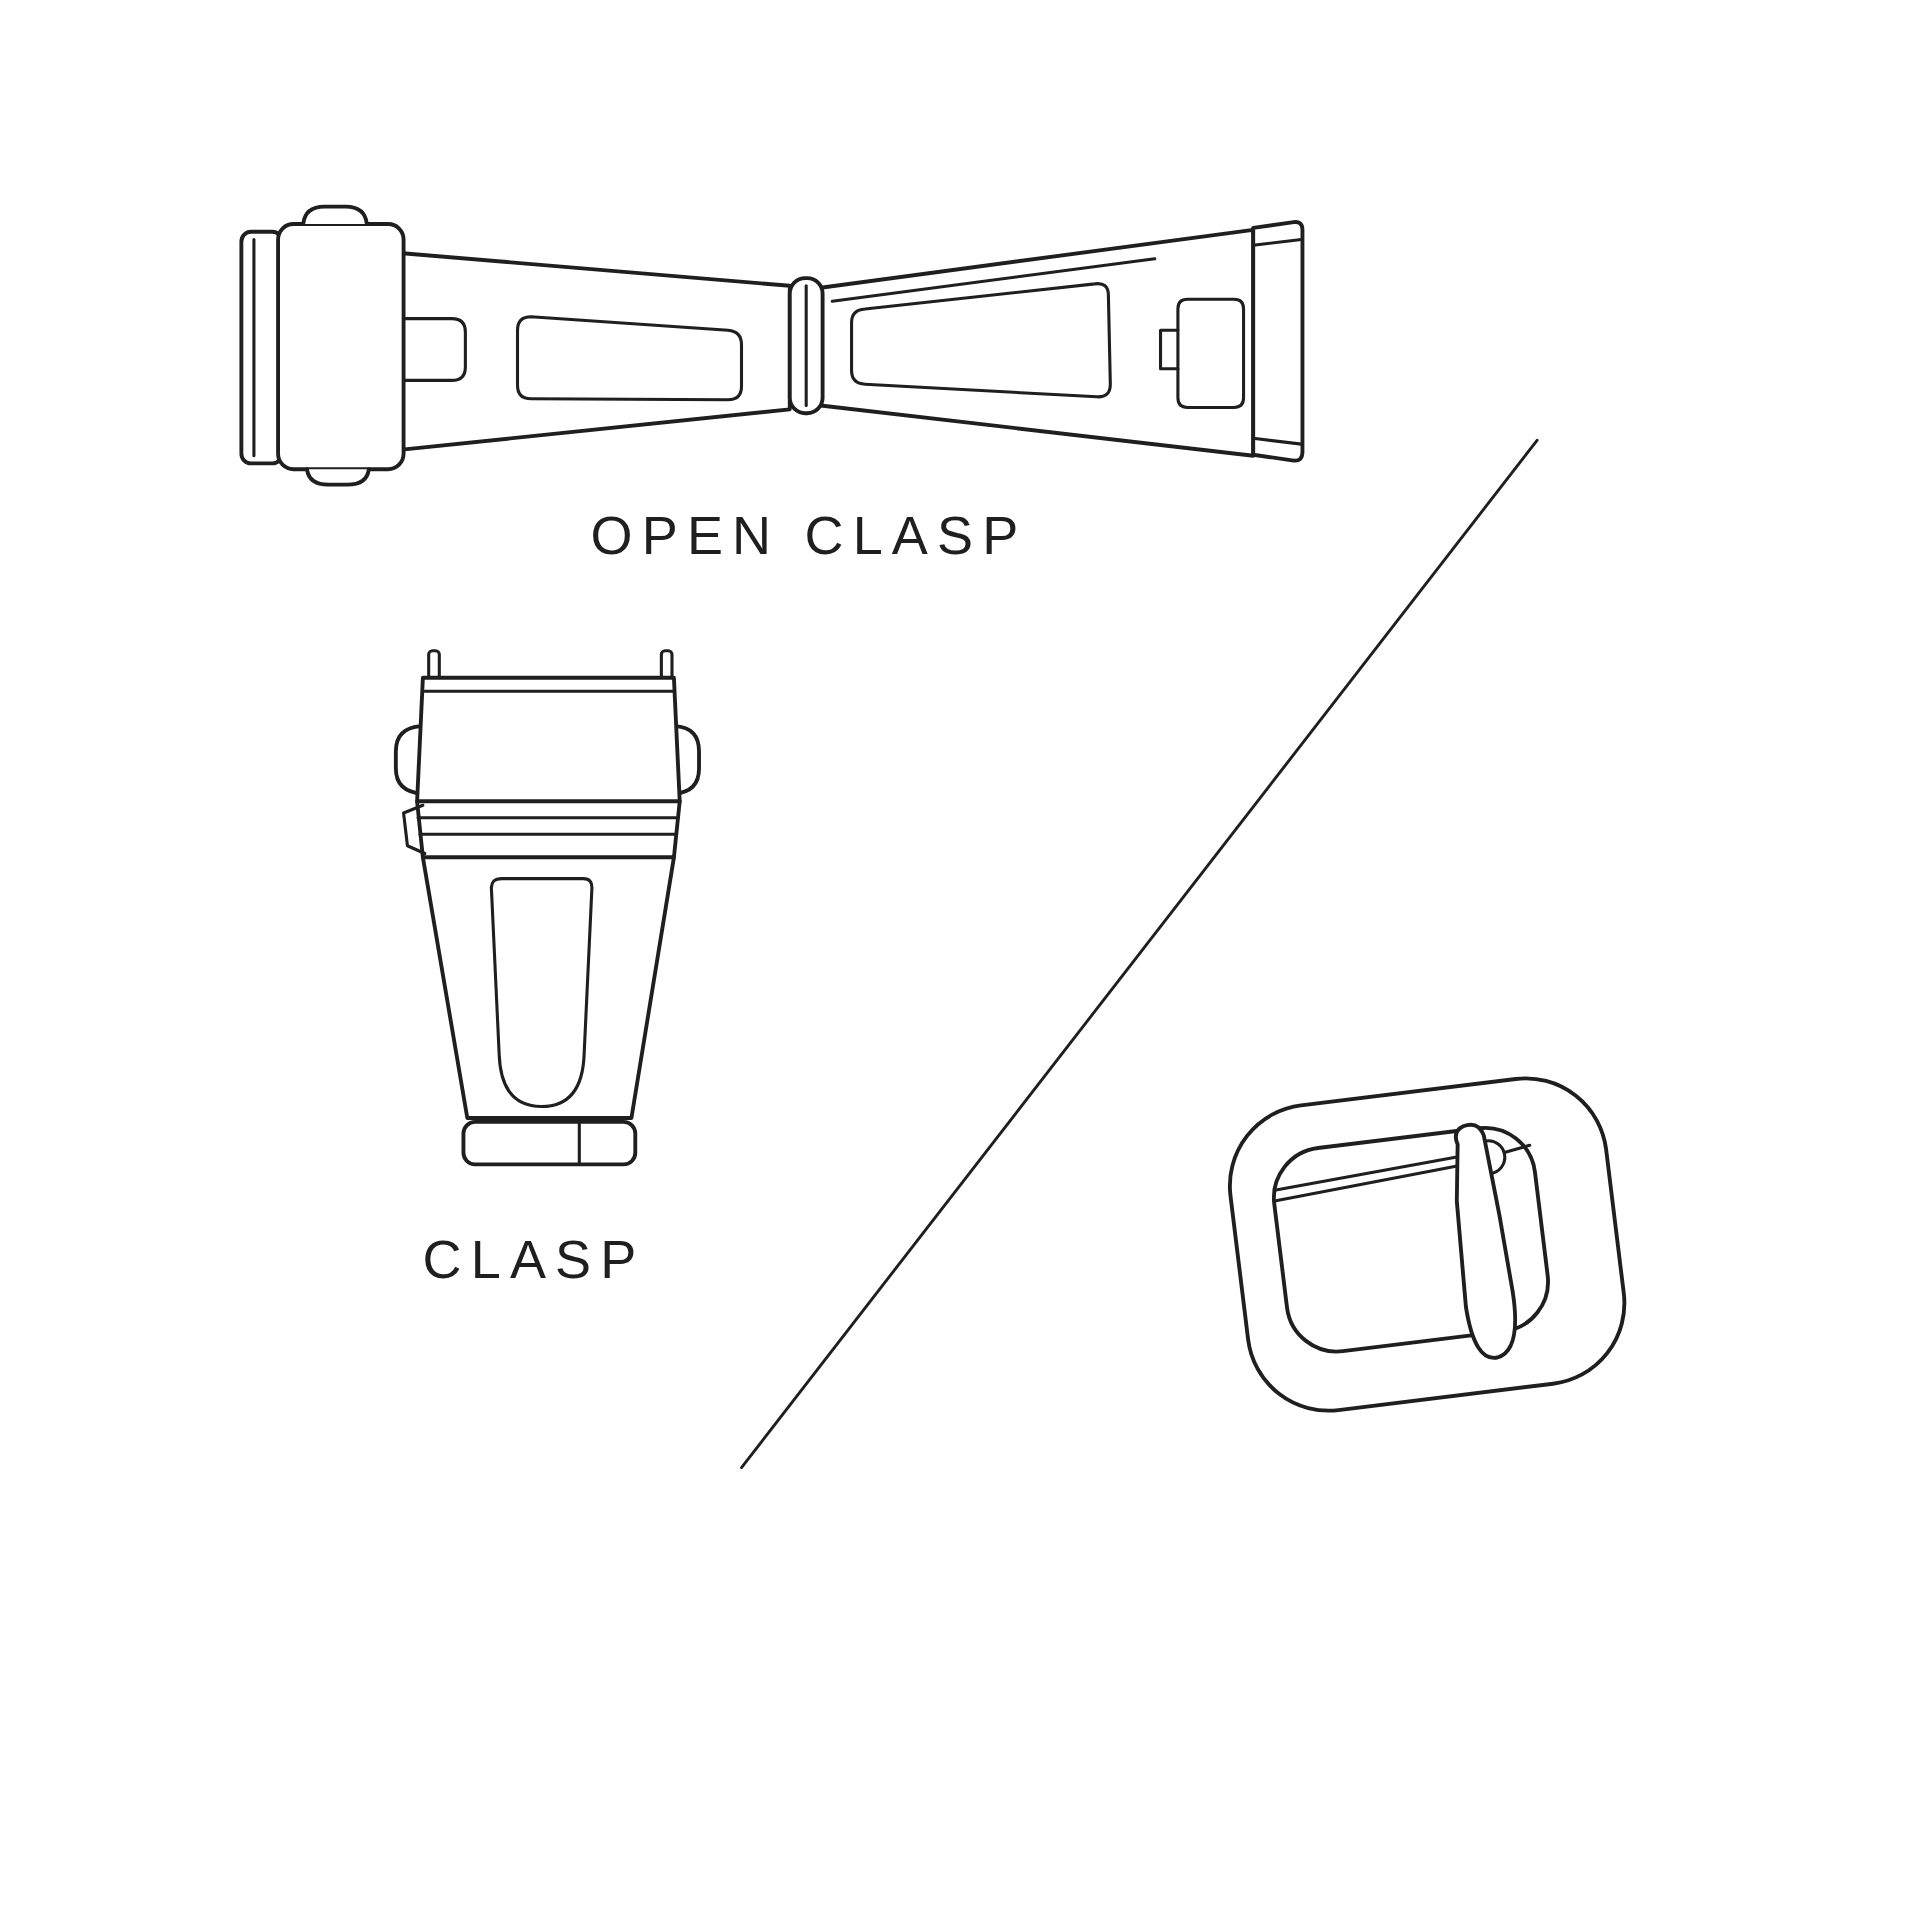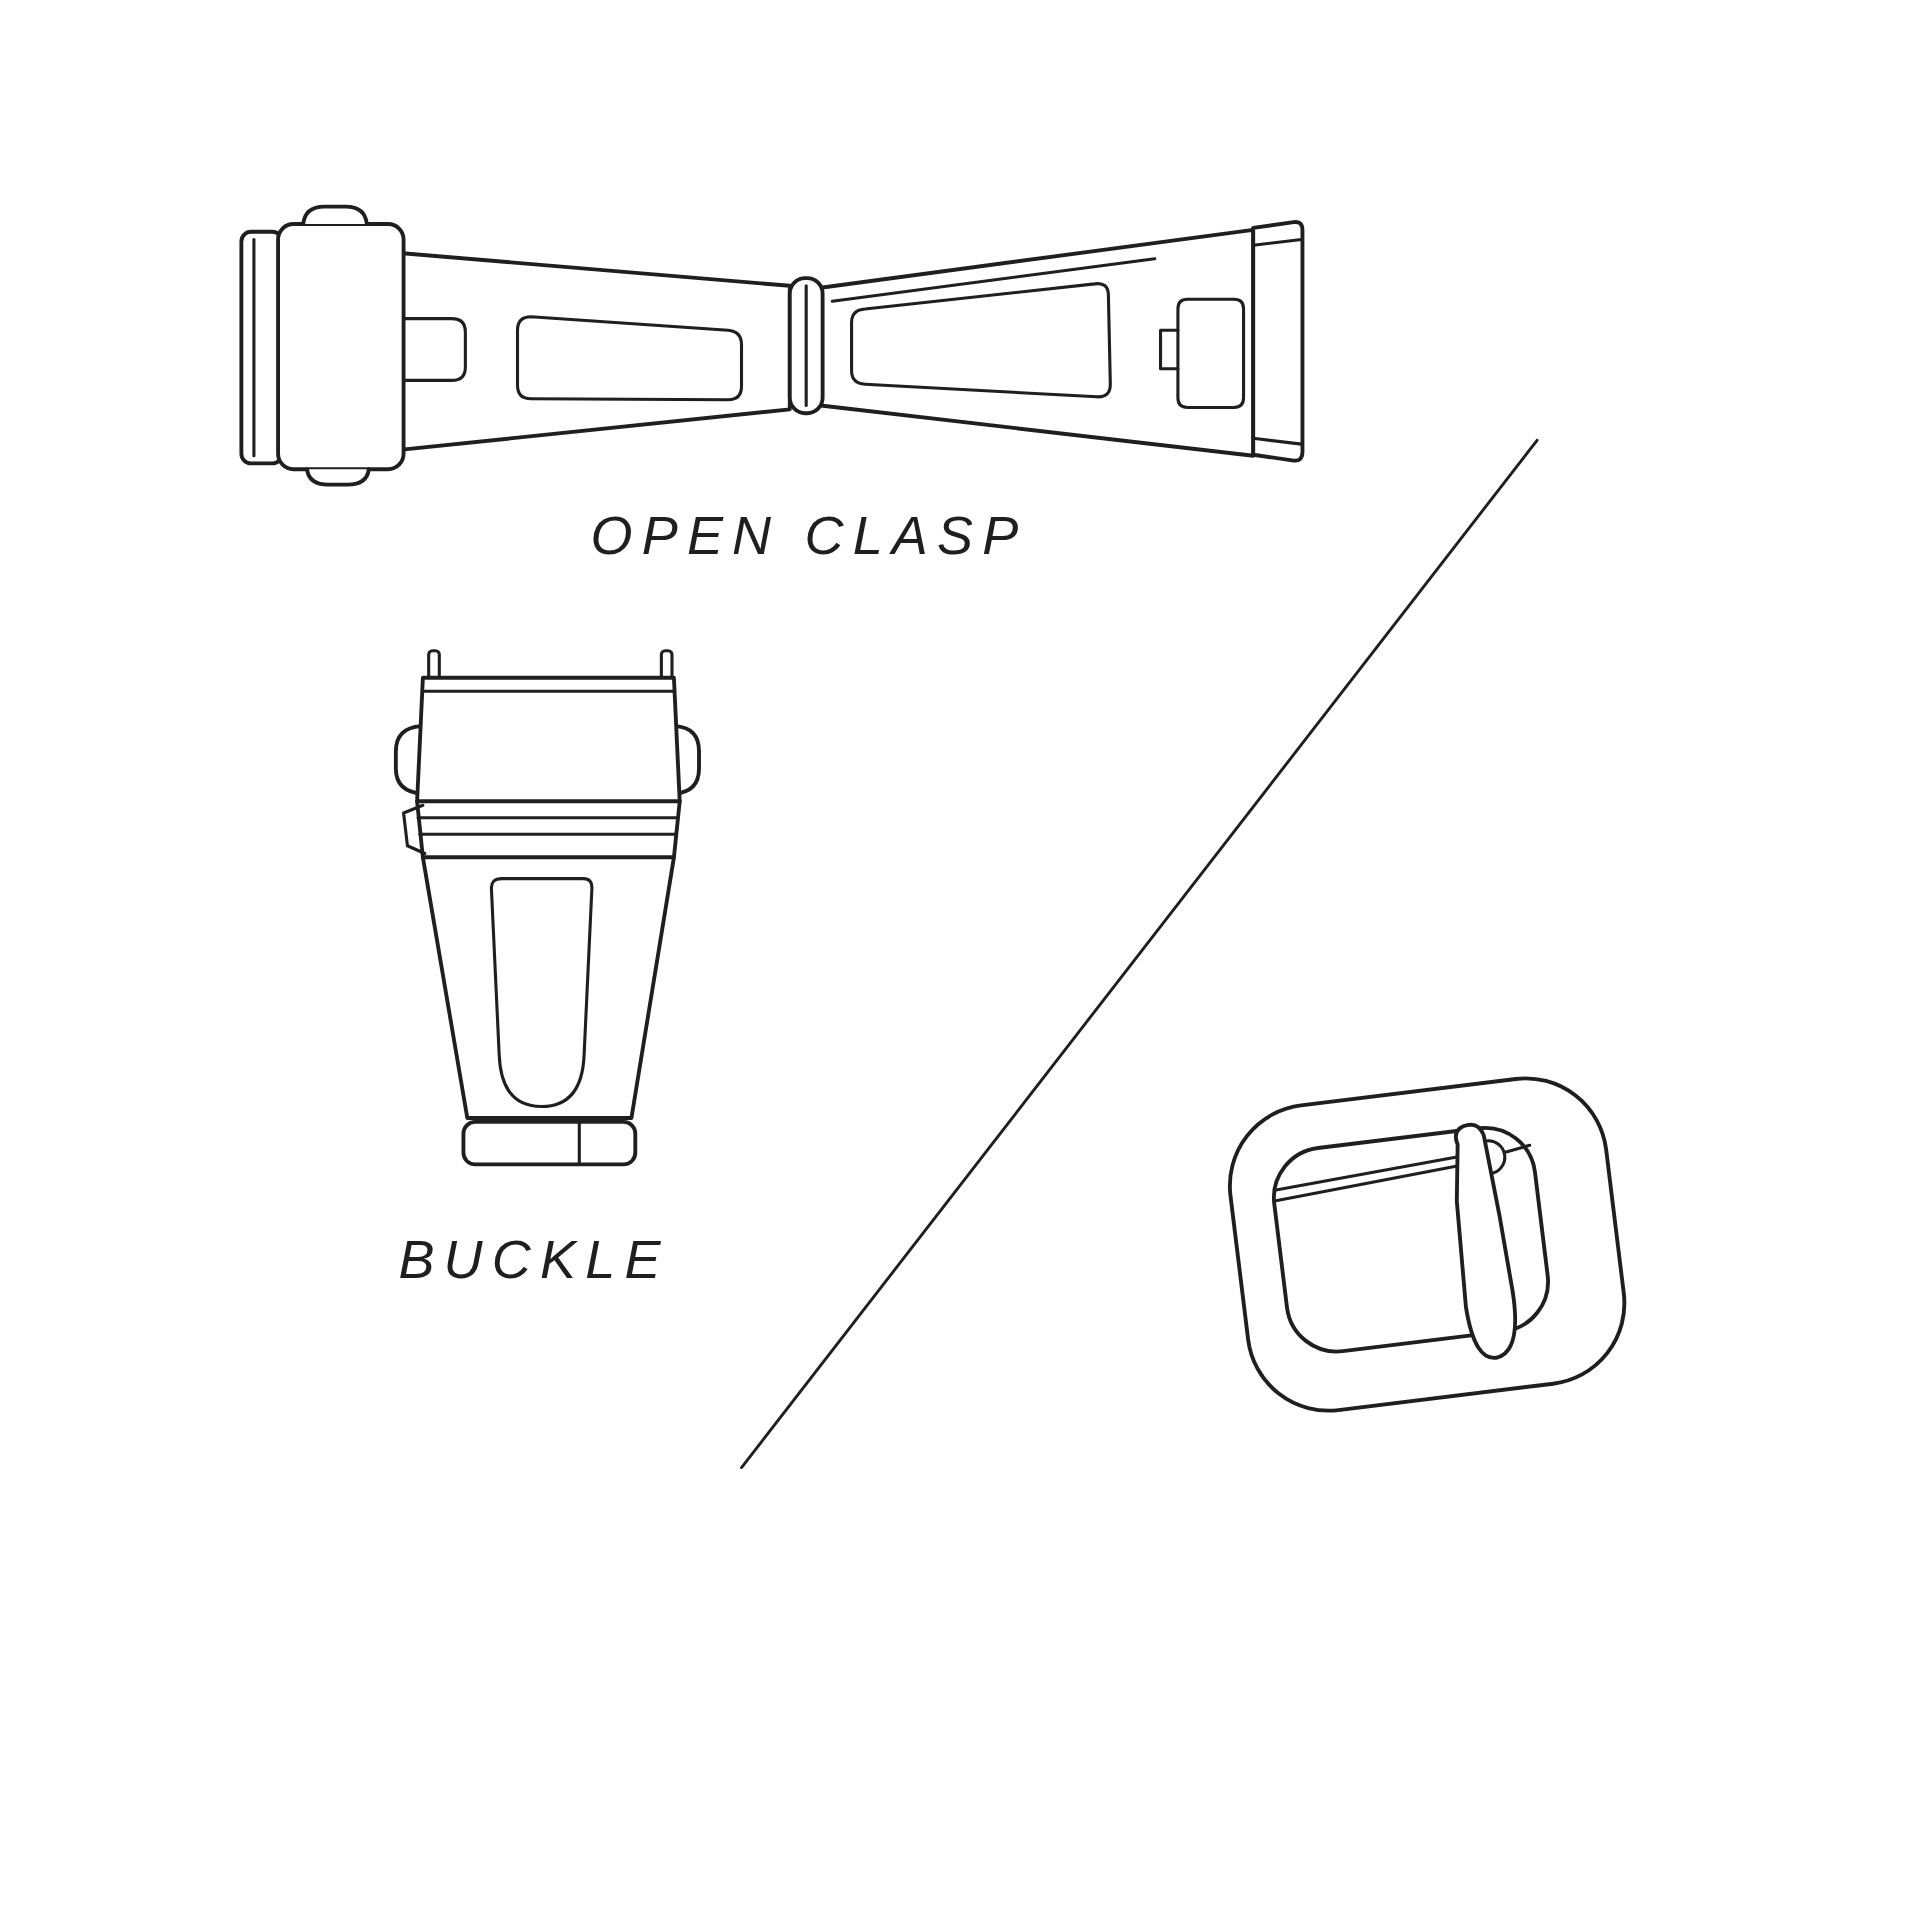--- a/index.html
+++ b/index.html
@@ -4,21 +4,20 @@
 <style>
   html, body { margin: 0; padding: 0; background: #ffffff; }
   .canvas {
     position: relative;
     width: 1931px;
     height: 1931px;
     background: var(--bg, #ffffff);
     color: var(--ink, #1f1f1f);
     overflow: hidden;
     font-family: "Liberation Sans", sans-serif;
-    font-style: italic;
   }
   svg.art { position: absolute; left: 0; top: 0; width: 1931px; height: 1931px; }
   .label {
     position: absolute;
     transform: translateX(-50%);
     font-size: 54px;
     letter-spacing: 0.17em;
     font-weight: 400;
     color: var(--ink, #1f1f1f);
     white-space: nowrap;
@@ -118,16 +117,16 @@
       <path class="stroke thin" d="M92 -84 L118 -88"></path>
 
       <circle class="stroke thin" cx="74" cy="-81" r="17"></circle>
 
       <path class="piece" d="M44 -98 Q40 -112 52 -116 Q68 -120 72 -104 L78 -20 L82 60 Q84 122 58 126 Q34 128 32 70 L36 -40 Z"></path>
     </g>
 
   </svg>
 
   <div class="label open">OPEN CLASP</div>
-  <div class="label closed">BUCKLE</div>
+  <div class="label closed">CLASP</div>
 
 </div>
 
 
 </body></html>

